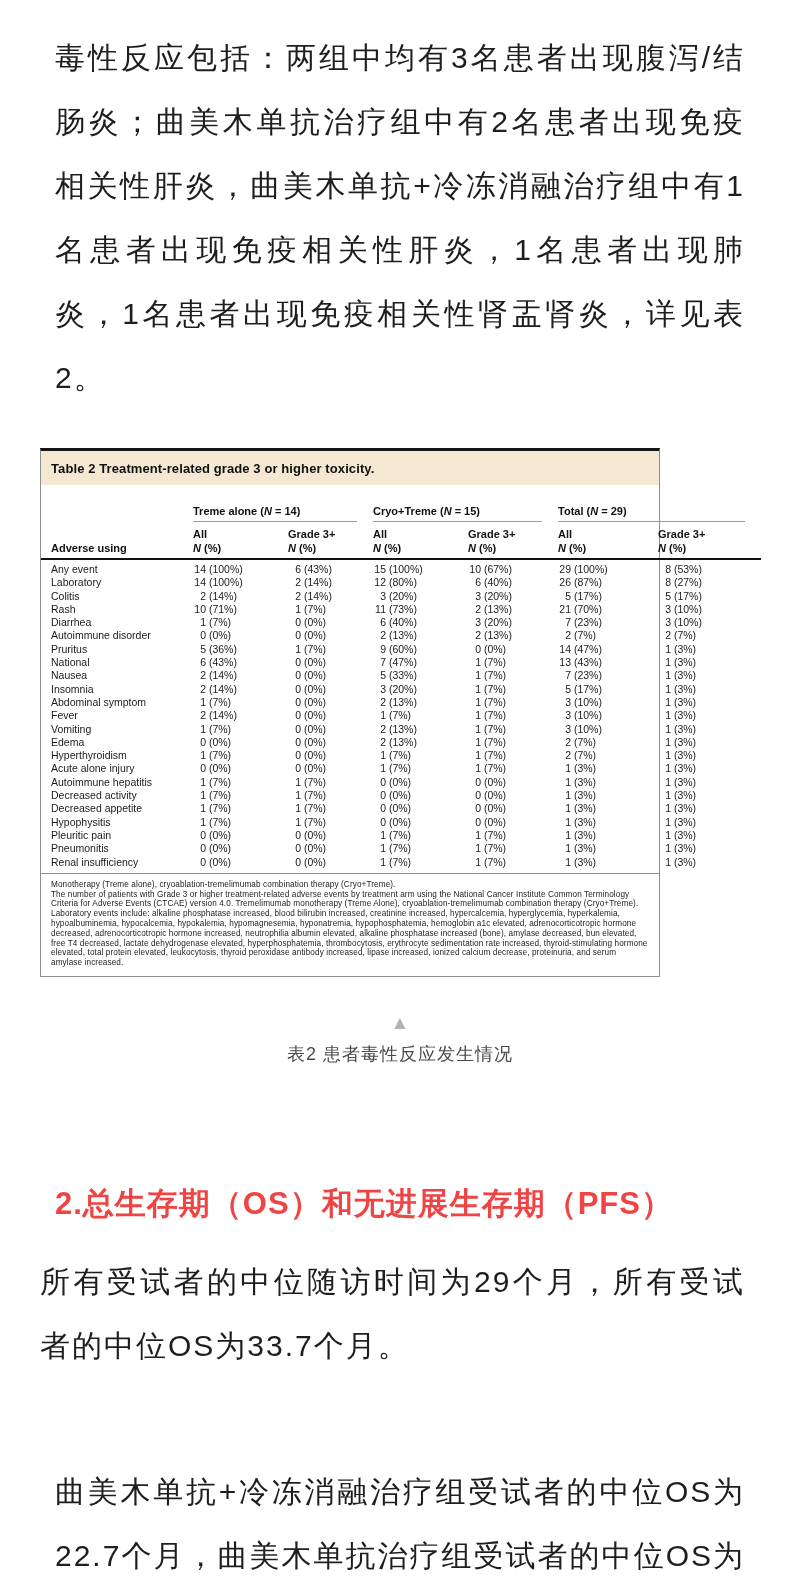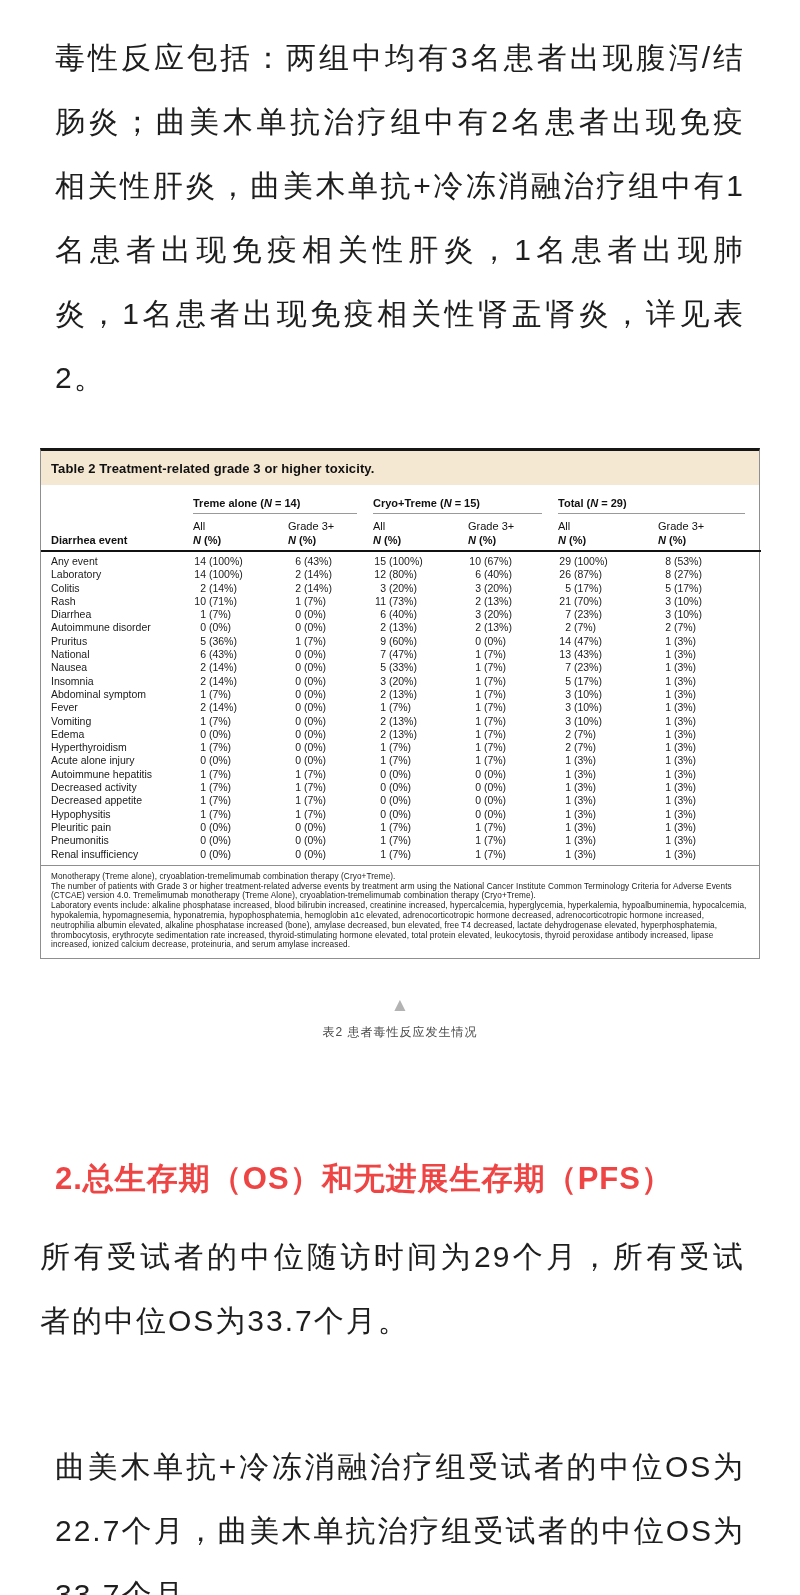--- a/index.html
+++ b/index.html
@@ -18,50 +18,50 @@
     line-height: 64px;
     letter-spacing: 2px;
     color: #1e1e1e;
     text-align: justify;
     font-weight: 400;
   }
 
   
   .table-figure {
     margin: 38px 40px 0 40px;
-    width: 720px;
+    width: 620px;
   }
   .sci-table {
     border: 1px solid #8f8f8f;
     border-top: 3px solid #161616;
     background: #ffffff;
     color: #111;
   }
   .t-title {
     background: #f5e8d3;
     font-weight: bold;
     font-size: 13px;
     letter-spacing: 0.1px;
     padding: 10px 10px 9px 10px;
     color: #111;
   }
   table.grid { border-collapse: collapse; width: 100%; table-layout: fixed; }
   table.grid th, table.grid td {
     text-align: left; vertical-align: bottom;
     font-family: "Liberation Sans", sans-serif;
   }
-  th.c-grp { padding-top: 12px; font-size: 11px; }
+  th.c-grp { padding-top: 20px; font-size: 11px; }
   .grp-line {
     display: block;
     border-bottom: 1px solid #9a9a9a;
     padding-bottom: 4px;
     margin-right: 16px;
     font-weight: bold; font-size: 11px; white-space: nowrap;
   }
-  th.c-sub { font-weight: normal; font-size: 11px; padding-top: 6px; white-space: nowrap; }
+  th.c-sub { font-weight: bold; font-size: 11px; padding-top: 6px; white-space: nowrap; }
   tr.npct-row th { font-weight: bold; font-size: 11px; padding: 2px 0 4px 0; border-bottom: 2px solid #111; }
   tr.npct-row th.c-ae { padding-left: 10px; }
   i { font-style: italic; }
 
   tbody td {
     font-size: 10.5px;
     line-height: 13.3px;
     white-space: nowrap;
     color: #1a1a1a;
   }
@@ -84,21 +84,21 @@
   .collapse-indicator {
     text-align: center;
     color: #b3b3b3;
     font-size: 19px;
     line-height: 19px;
     margin-top: 36px;
     user-select: none;
   }
   .fig-caption {
     text-align: center;
-    font-size: 12px;
+    font-size: 18px;
     color: #4a4a4a;
     letter-spacing: 1px;
     margin-top: 10px;
   }
 
   
   .section-heading {
     margin: 118px 55px 0 55px;
     font-size: 31px;
     line-height: 40px;
@@ -144,21 +144,21 @@
             <tr>
               <th></th>
               <th class="c-sub">All</th>
               <th class="c-sub">Grade 3+</th>
               <th class="c-sub">All</th>
               <th class="c-sub">Grade 3+</th>
               <th class="c-sub">All</th>
               <th class="c-sub">Grade 3+</th>
             </tr>
             <tr class="npct-row">
-              <th class="c-ae">Diarrhea event</th>
+              <th class="c-ae">Adverse using</th>
               <th><i>N</i> (%)</th>
               <th><i>N</i> (%)</th>
               <th><i>N</i> (%)</th>
               <th><i>N</i> (%)</th>
               <th><i>N</i> (%)</th>
               <th><i>N</i> (%)</th>
             </tr>
           </thead>
         <tbody id="t-body">
             <tr>

